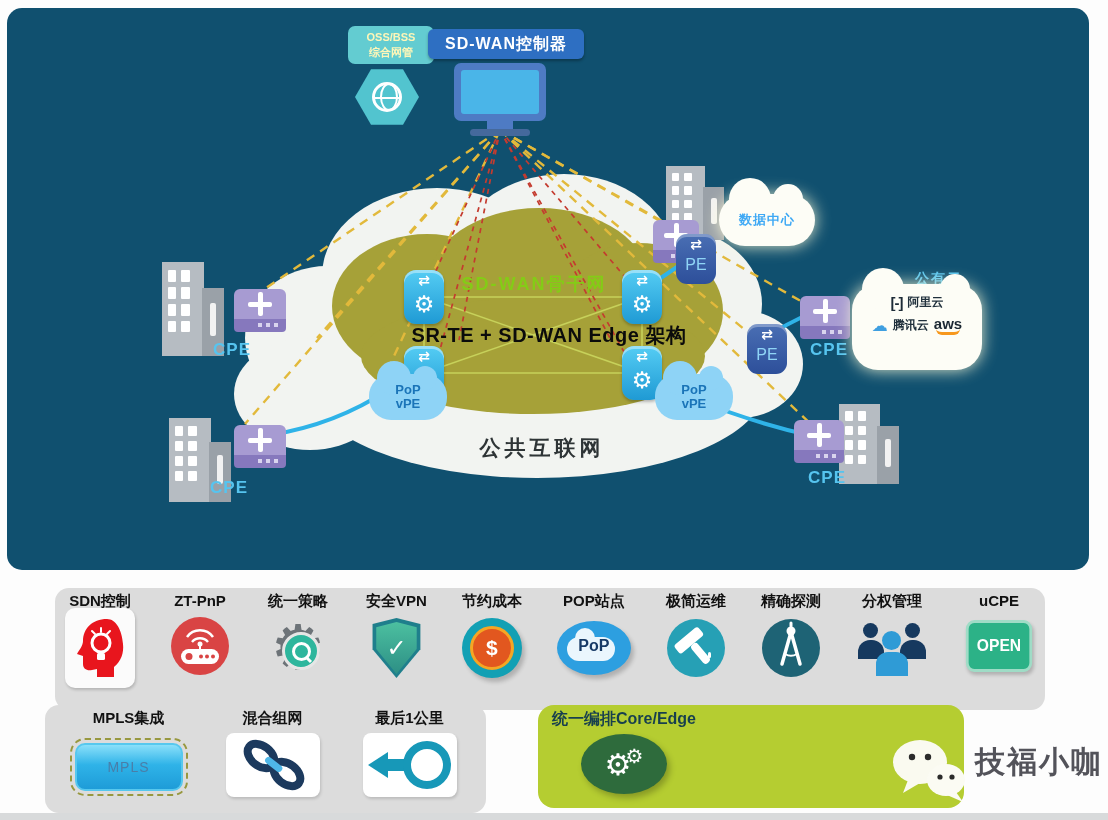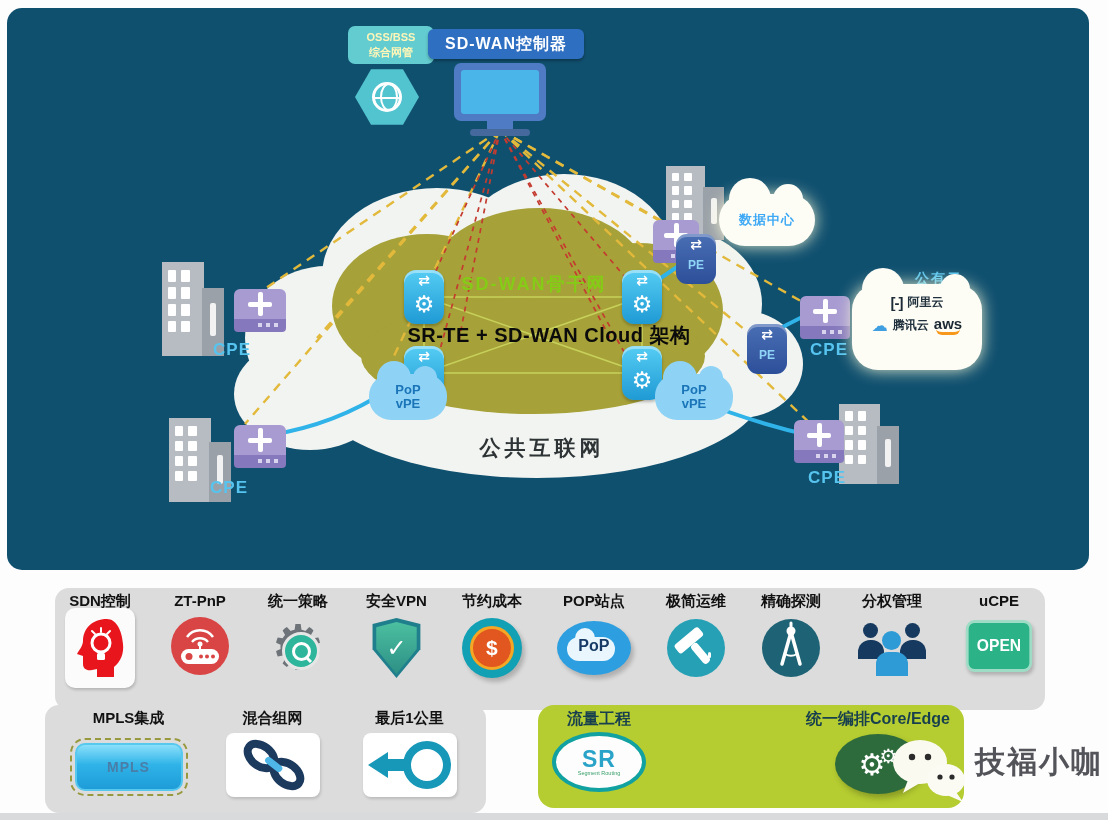--- a/index.html
+++ b/index.html
@@ -45,21 +45,21 @@
   .cpe-bot{height:13px;background:#8678bd;border-radius:0 0 4px 4px;position:relative;}
   .cpe-bot::after{content:"";position:absolute;right:6px;top:4px;width:22px;height:4px;
     background:repeating-linear-gradient(90deg,#d9d4ee 0 4px,transparent 4px 8px);}
 
   .core{position:absolute;width:40px;height:54px;border-radius:12px;color:#fff;text-align:center;
     background:linear-gradient(180deg,#55cdf4,#1f9ad4);box-shadow:inset 0 3px 0 rgba(255,255,255,.4),0 2px 3px rgba(0,0,0,.25);}
   .cr-swap{display:block;font-size:14px;line-height:20px;font-weight:bold;}
   .cr-gear{display:block;font-size:23px;line-height:28px;}
   .pe{position:absolute;width:40px;height:50px;border-radius:11px;color:#fff;text-align:center;
     background:linear-gradient(180deg,#4a6fb4,#2d4f9a);box-shadow:inset 0 3px 0 rgba(255,255,255,.3);}
-  .pe-label{display:block;font-size:12px;font-weight:bold;color:#8fd4f6;line-height:22px;}
+  .pe-label{display:block;font-size:16px;font-weight:normal;color:#8fd4f6;line-height:22px;}
 
   .pop-cloud{position:absolute;width:78px;height:46px;background:#8ed3f6;border-radius:22px;
     display:flex;flex-direction:column;align-items:center;justify-content:center;
     color:#1a74b8;font-weight:bold;font-size:13px;line-height:1.1;}
   .pop-cloud::before{content:"";position:absolute;left:8px;top:-13px;width:34px;height:34px;border-radius:50%;background:#8ed3f6;}
   .pop-cloud::after{content:"";position:absolute;right:10px;top:-8px;width:24px;height:24px;border-radius:50%;background:#8ed3f6;}
   .pop-cloud span{position:relative;z-index:1;}
 
   .wcloud{position:absolute;background:#fdfdf6;border-radius:26px;box-shadow:0 0 16px rgba(255,253,215,.9);}
   .wcloud::before{content:"";position:absolute;left:10px;top:-16px;width:42px;height:42px;border-radius:50%;background:#fdfdf6;}
@@ -117,21 +117,21 @@
   .pp-light .p-head{width:19px;height:19px;background:#2f9bd6;}
   .pp-light .p-torso{width:32px;height:24px;background:#2f9bd6;margin-top:2px;}
   .open-badge{width:66px;height:46px;background:#2cb287;border:3px solid #9fdcc6;border-radius:9px;
     display:flex;align-items:center;justify-content:center;color:#fff;font-weight:bold;font-size:17px;
     letter-spacing:0;transform:scaleX(.92);box-shadow:2px 3px 4px rgba(0,0,0,.2);}
 
   .row2{position:absolute;left:45px;top:705px;width:425px;height:100px;background:#dcdcdc;border-radius:14px;
     display:flex;justify-content:space-around;padding:4px 8px;}
   .mpls-btn{width:104px;height:44px;border-radius:10px;margin-top:4px;
     background:linear-gradient(180deg,#8ae0fa,#2fb3e8 45%,#1e9cd8);border:2px solid #57c8ee;
-    outline:2px dashed #98983f;outline-offset:3px;color:#4a7ea8;font-weight:bold;font-size:14px;
+    outline:2px dashed #98983f;outline-offset:3px;color:#4a7ea8;font-weight:normal;font-size:14px;
     letter-spacing:1px;display:flex;align-items:center;justify-content:center;}
   .tile{background:#fff;border-radius:8px;box-shadow:1px 2px 3px rgba(0,0,0,.15);display:flex;align-items:center;justify-content:center;}
   .lm{display:flex;align-items:center;}
   .lm-tri{width:0;height:0;border-top:13px solid transparent;border-bottom:13px solid transparent;border-right:20px solid #1798b8;}
   .lm-shaft{width:18px;height:12px;background:#1798b8;}
   .lm-ring{width:32px;height:32px;border:8px solid #1798b8;border-radius:50%;background:#fff;margin-left:-3px;}
 
   .row3{position:absolute;left:538px;top:705px;width:398px;height:95px;background:#b5cd31;border-radius:16px;
     display:flex;justify-content:space-between;padding:4px 14px;}
   .feat3{display:flex;flex-direction:column;align-items:center;gap:1px;}
@@ -320,21 +320,21 @@
   <div class="core" style="left:397px;top:338px;">
     <span class="cr-swap">⇄</span>
     <span class="cr-gear">⚙</span>
   </div>
   <div class="core" style="left:615px;top:338px;">
     <span class="cr-swap">⇄</span>
     <span class="cr-gear">⚙</span>
   </div>
 
   <div class="lbl-backbone" style="left:417px;top:264px;width:220px;">SD-WAN骨干网</div>
-  <div class="lbl-coretitle" style="left:372px;top:314px;width:340px;">SR-TE + SD-WAN Cloud 架构</div>
+  <div class="lbl-coretitle" style="left:372px;top:314px;width:340px;">SR-TE + SD-WAN Edge 架构</div>
   <div class="lbl-inet" style="left:425px;top:426px;width:220px;">公共互联网</div>
 
   <div class="pop-cloud" style="left:362px;top:366px;">
     <span>PoP</span>
     <span>vPE</span>
   </div>
   <div class="pop-cloud" style="left:648px;top:366px;">
     <span>PoP</span>
     <span>vPE</span>
   </div>
@@ -564,29 +564,20 @@
         <span class="lm-shaft"></span>
         <span class="lm-ring"></span>
       </span>
     </div>
       </div>
   </div>
 </div>
 
 <div class="row3">
   <div class="feat3">
-    <span class="feat3-label">流量工程</span>
-    <div class="ic" style="height:62px;">
-        <div class="sr">
-      <span class="sr-text">SR</span>
-      <span class="sr-sub">Segment Routing</span>
-    </div>
-      </div>
-  </div>
-  <div class="feat3">
     <span class="feat3-label">统一编排Core/Edge</span>
     <div class="ic" style="height:66px;">
         <div class="orch">
       <span class="g1">⚙</span>
       <span class="g2">⚙</span>
     </div>
       </div>
   </div>
 </div>
 

